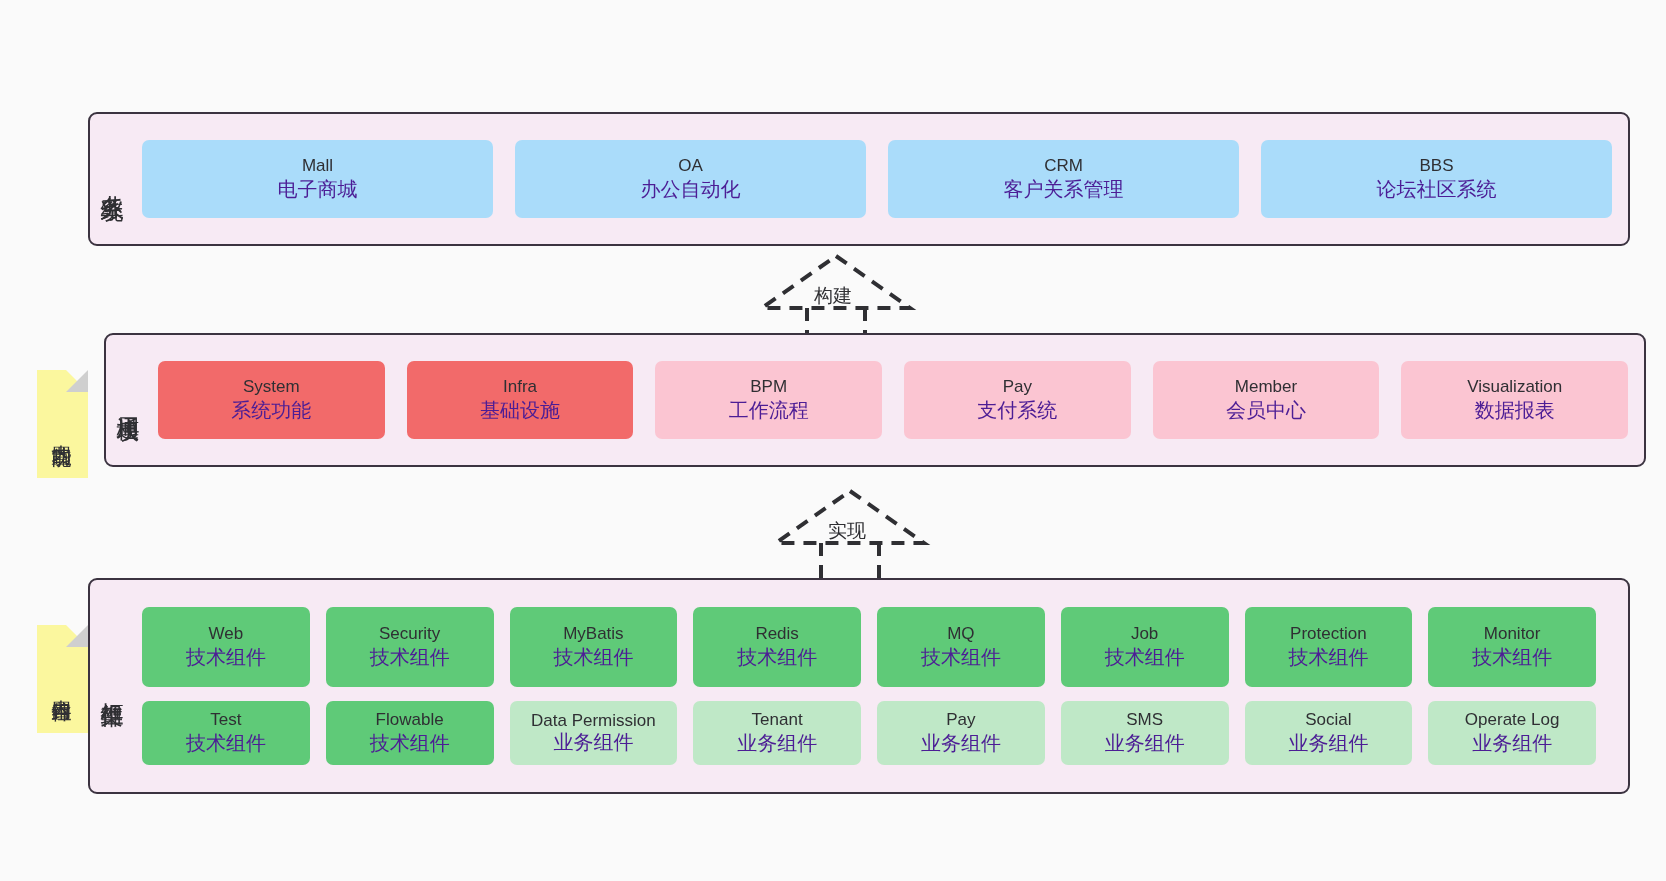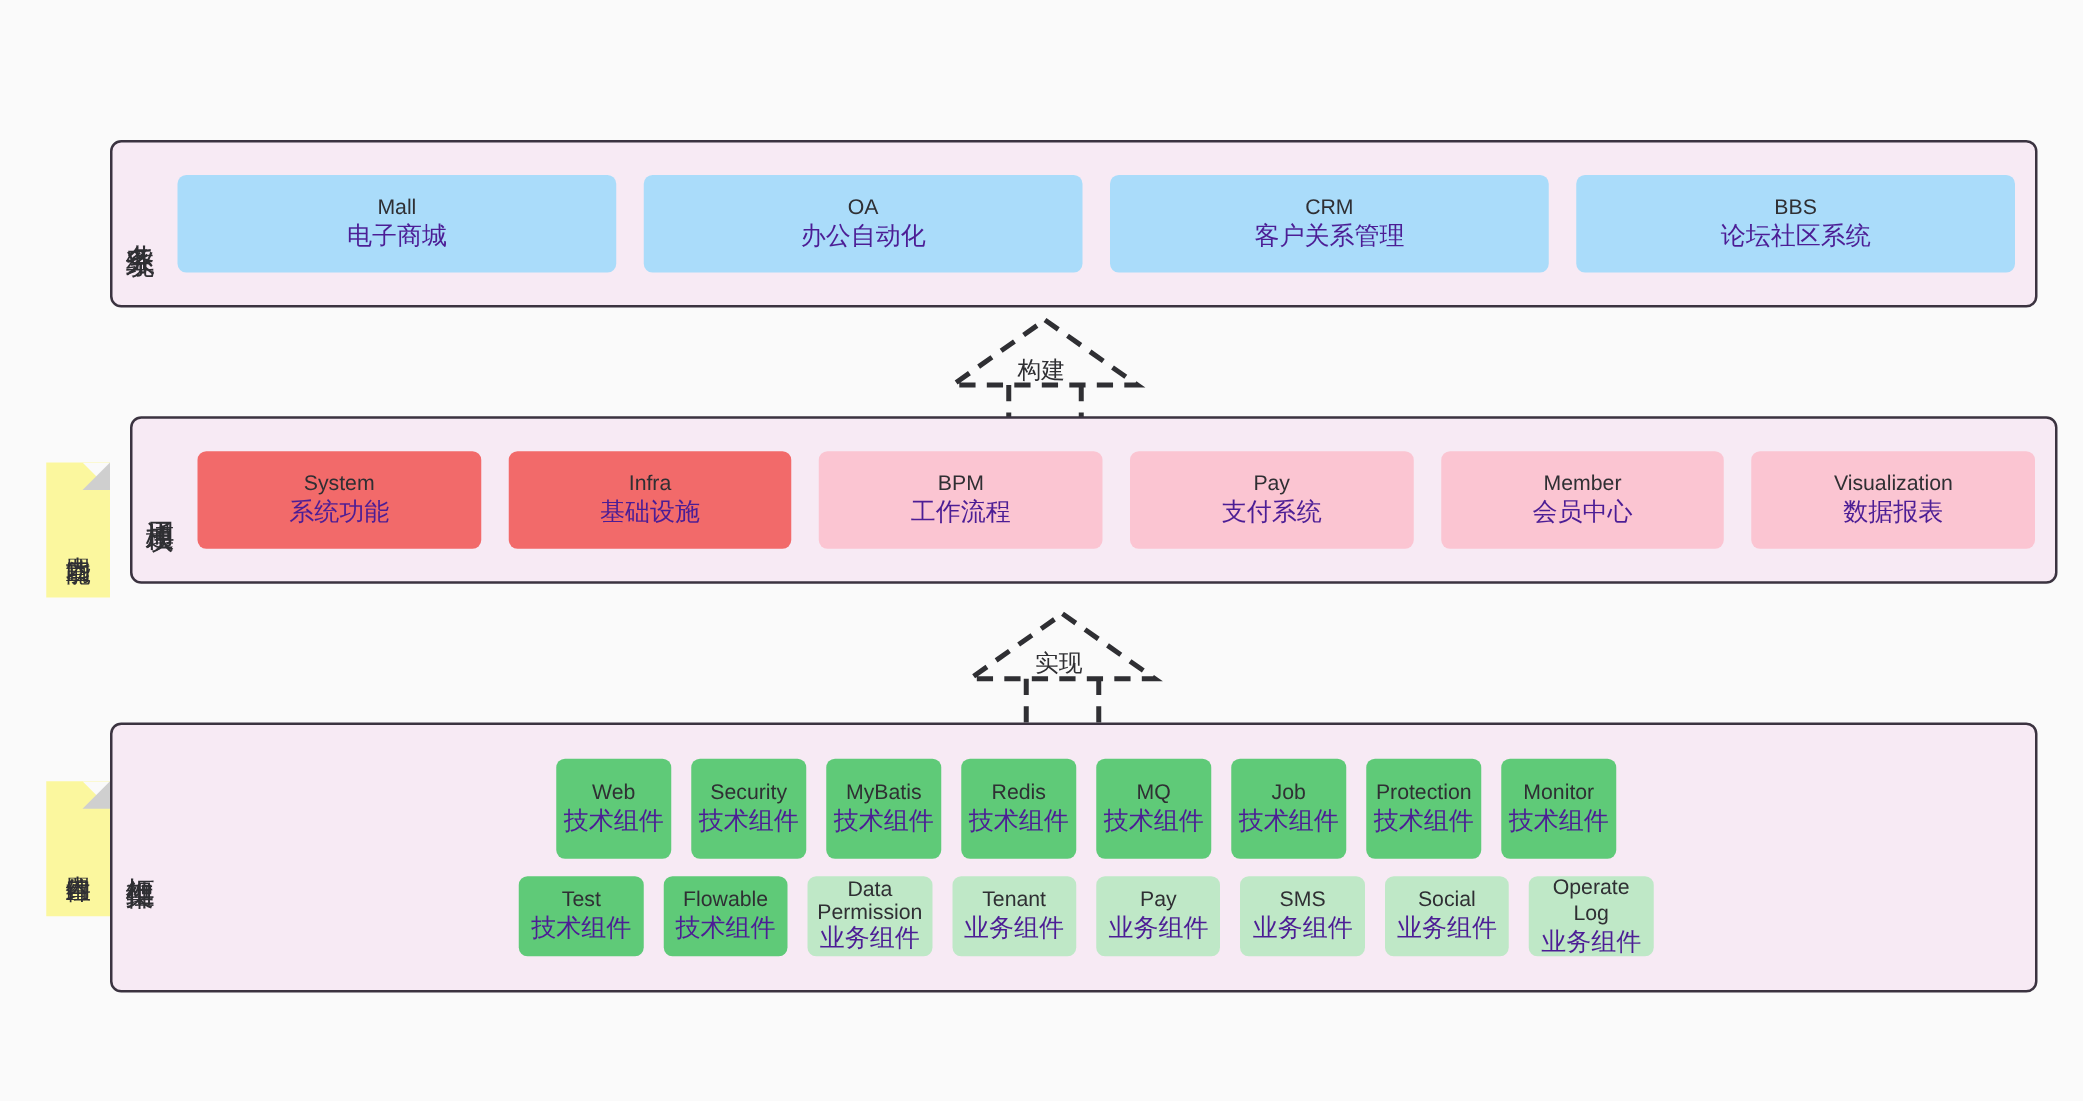--- a/index.html
+++ b/index.html
@@ -229,21 +229,21 @@
     </svg>
     <span class="conn-label" style="left:62px; top:33px;">实现</span>
   </div>
 
   <div class="sticky" style="left:37px; top:625px; width:51px; height:108px;">
     <span>内置组件</span>
   </div>
 
   <div class="layer" id="layer-framework-component" style="left:88px; top:578px; width:1542px; height:216px;">
     <div class="layer-title">框架组件</div>
-    <div class="layer-body" style="padding-right:32px; gap:14px;align-items:center;">
+    <div class="layer-body" style="padding-right:32px; gap:14px;">
 
       <div class="row" style="height:80px; gap:16px;">
         <div class="node c-green">
           <span class="en">Web</span>
           <span class="cn">技术组件</span>
         </div>
         <div class="node c-green">
           <span class="en">Security</span>
           <span class="cn">技术组件</span>
         </div>

